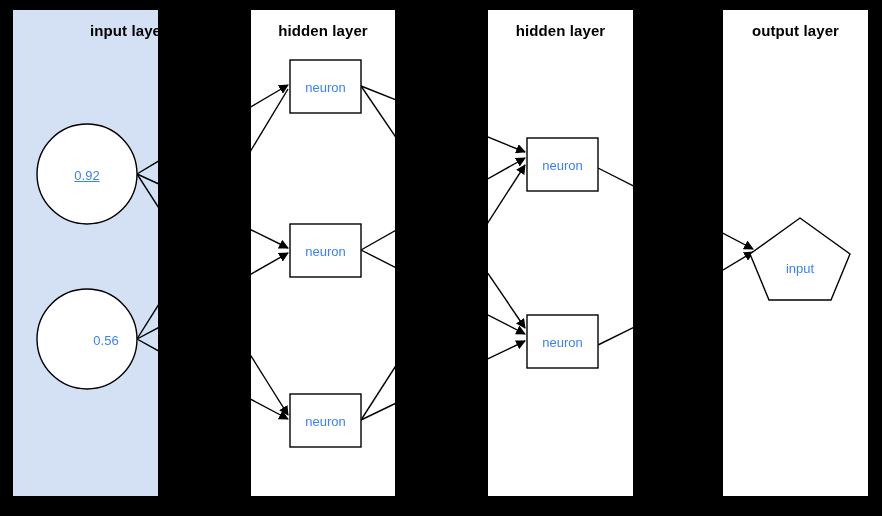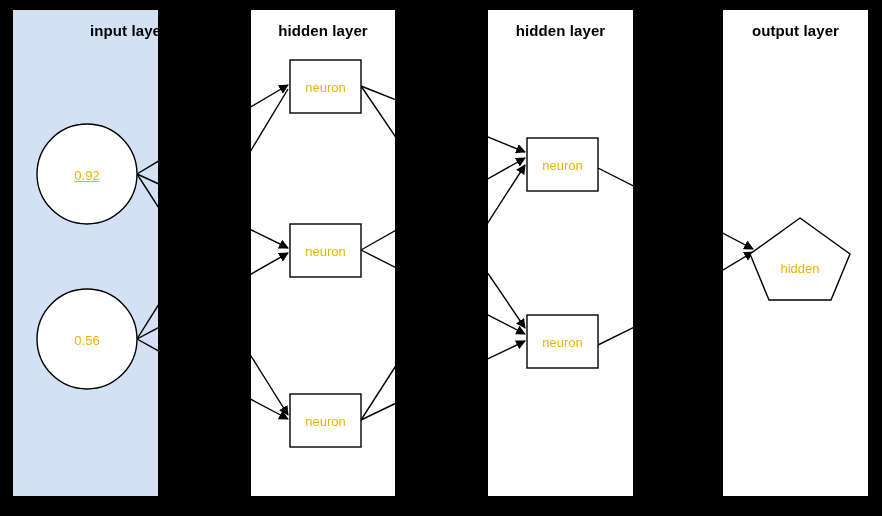--- a/index.html
+++ b/index.html
@@ -35,21 +35,21 @@
     left: 0;
     top: 0;
     width: 882px;
     height: 516px;
     pointer-events: none;
   }
   .node-label {
     position: absolute;
     text-align: center;
     font-size: 13px;
-    color: #eab308;
+    color: #3b82f6;
     line-height: 1;
   }
 </style>
 </head>
 <body>
 
 <div id="canvas" style="background: rgb(0, 0, 0);">
 
   <div class="panel" id="panel-0" style="left:13px; top:10px; width:145px; height:486px; background:#d4e1f5;"></div>
   <div class="panel" id="panel-1" style="left:251px; top:10px; width:144px; height:486px; background:#ffffff;"></div>
@@ -130,24 +130,24 @@
 
     <polygon points="800,218 850,254 831,300 769,300 750,254" fill="#ffffff" stroke="#000000" stroke-width="1.4"></polygon>
   </svg>
 
   <div class="panel-title" style="left:13px; width:145px; top:22px;margin-left:43px;">input layer</div>
   <div class="panel-title" style="left:251px; width:144px; top:22px;">hidden layer</div>
   <div class="panel-title" style="left:488px; width:145px; top:22px;">hidden layer</div>
   <div class="panel-title" style="left:723px; width:145px; top:22px;text-align:center;">output layer</div>
 
   <div class="node-label" style="left:37px; top:169px; width:100px;text-decoration:underline;">0.92</div>
-  <div class="node-label" style="left:37px; top:334px; width:100px;">0.56</div>
+  <div class="node-label" style="left:37px; top:334px; width:100px;padding-left:19px;">0.56</div>
 
   <div class="node-label" style="left:290px; top:81px; width:71px;">neuron</div>
   <div class="node-label" style="left:290px; top:245px; width:71px;">neuron</div>
   <div class="node-label" style="left:290px; top:415px; width:71px;">neuron</div>
 
   <div class="node-label" style="left:527px; top:159px; width:71px;">neuron</div>
   <div class="node-label" style="left:527px; top:336px; width:71px;">neuron</div>
 
-  <div class="node-label" style="left:760px; top:262px; width:80px;">hidden</div>
+  <div class="node-label" style="left:760px; top:262px; width:80px;">input</div>
 
 </div>
 
 </body></html>

